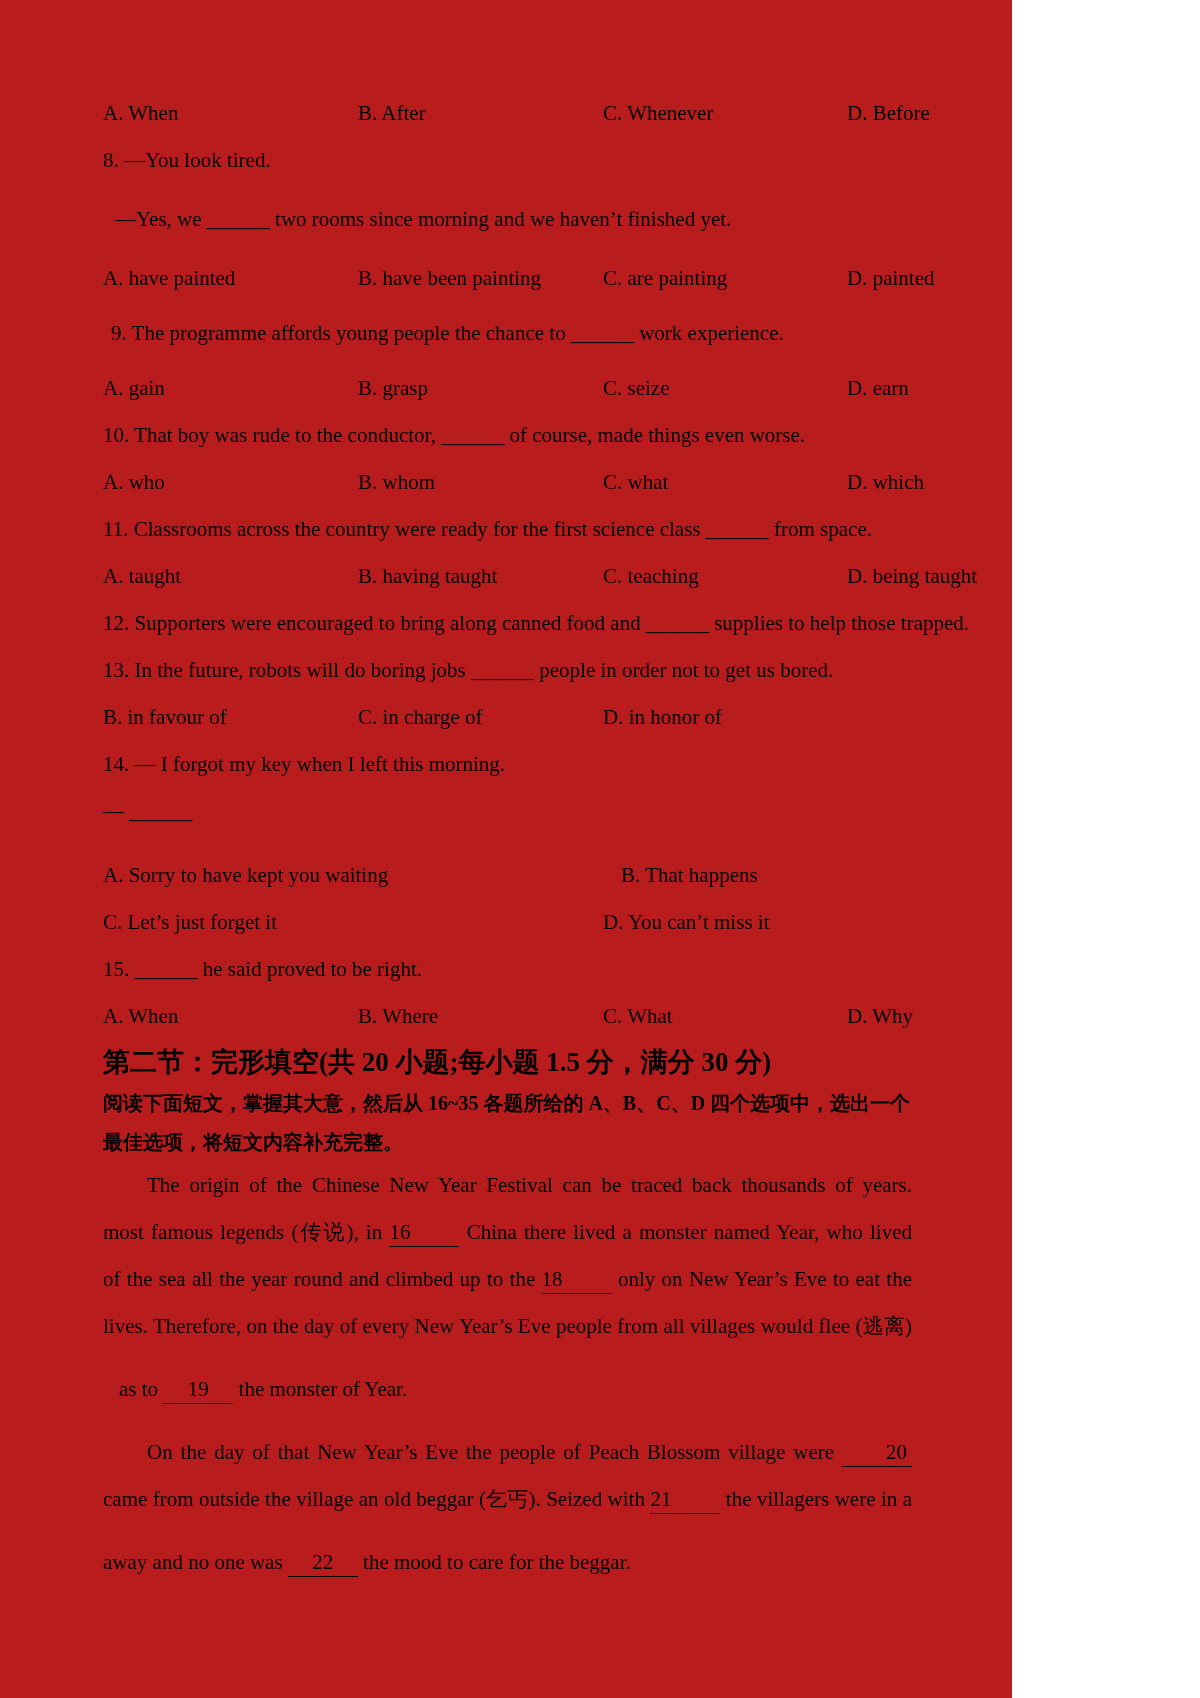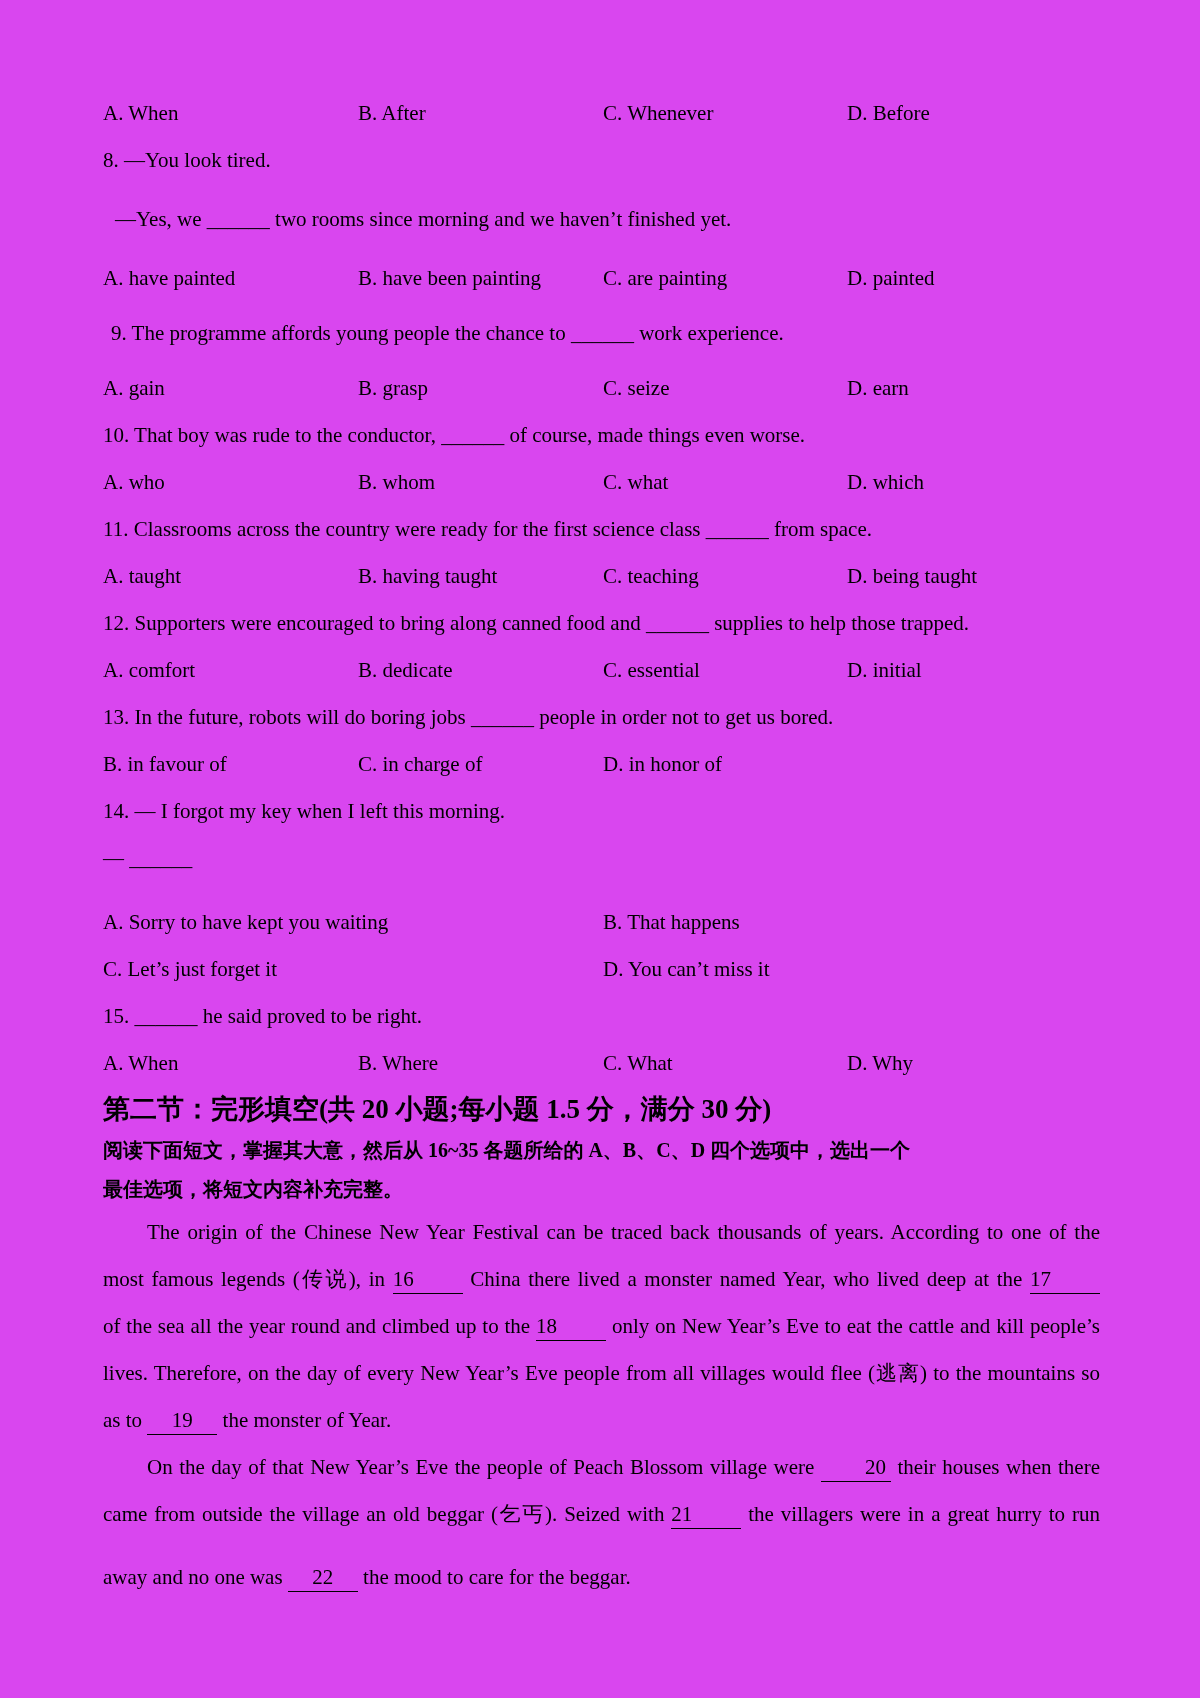--- a/index.html
+++ b/index.html
@@ -11,42 +11,42 @@
   body {
     width: 1200px;
     height: 1698px;
     overflow: hidden;
     color: #000;
     font-family: "Liberation Serif", "DejaVu Serif", serif;
     font-size: 21px;
   }
   .page {
     box-sizing: border-box;
-    width: 1200px;
+    width: 1012px;
     height: 1698px;
     padding: 90px 100px 0 103px;
-    background: #d946ef;
+    background: #b91c1c;
   }
   .line {
     line-height: 47px;
     height: 47px;
     white-space: nowrap;
   }
   
   .opts4 {
     display: grid;
     grid-template-columns: 255px 245px 244px 1fr;
   }
   
   .opts2 {
     display: grid;
     grid-template-columns: 500px 1fr;
   }
   .opt { white-space: nowrap; }
-  .gap-lg { margin-top: 17px; }
+  .gap-lg { margin-top: 17px; gap: 18px; }
   
   .sec-heading {
     font-weight: bold;
     font-size: 27px;
     line-height: 44px;
     height: 44px;
     white-space: nowrap;
   }
   .sec-instr {
     font-weight: bold;
@@ -125,26 +125,20 @@
     <div class="line opts4">
       <span class="opt">A. taught</span>
       <span class="opt">B. having taught</span>
       <span class="opt">C. teaching</span>
       <span class="opt">D. being taught</span>
     </div>
   </div>
 
   <div>
     <p class="line" style="margin:0">12. Supporters were encouraged to bring along canned food and ______ supplies to help those trapped.</p>
-    <div class="line opts4">
-      <span class="opt">A. comfort</span>
-      <span class="opt">B. dedicate</span>
-      <span class="opt">C. essential</span>
-      <span class="opt">D. initial</span>
-    </div>
   </div>
 
   <div>
     <p class="line" style="margin:0">13. In the future, robots will do boring jobs ______ people in order not to get us bored.</p>
     <div class="line opts4">
       <span class="opt">B. in favour of</span>
       <span class="opt">C. in charge of</span>
       <span class="opt">D. in honor of</span>
     </div>
   </div>
@@ -176,21 +170,21 @@
     <h2 class="sec-heading" style="margin:0">第二节：完形填空(共 20 小题;每小题 1.5 分，满分 30 分)</h2>
     <p class="sec-instr" style="margin:0">阅读下面短文，掌握其大意，然后从 16~35 各题所给的 A、B、C、D 四个选项中，选出一个</p>
     <p class="sec-instr" style="margin:0">最佳选项，将短文内容补充完整。</p>
 
     <div>
 
       <p class="passage-line jline indent" style="margin:0">The origin of the Chinese New Year Festival can be traced back thousands of years. According to one of the</p>
       <p class="passage-line jline" style="margin:0">most famous legends (传说), in <span class="blank">16</span> China there lived a monster named Year, who lived deep at the <span class="blank">17</span></p>
       <p class="passage-line jline" style="margin:0">of the sea all the year round and climbed up to the <span class="blank">18</span> only on New Year’s Eve to eat the cattle and kill people’s</p>
       <p class="passage-line jline" style="margin:0">lives. Therefore, on the day of every New Year’s Eve people from all villages would flee (逃离) to the mountains so</p>
-      <p class="passage-line" style="margin:0">as to <span class="blank">19</span> the monster of Year.</p>
+      <p class="passage-line" style="margin:16px">as to <span class="blank">19</span> the monster of Year.</p>
 
       <p class="passage-line jline indent" style="margin:0">On the day of that New Year’s Eve the people of Peach Blossom village were <span class="blank">20</span> their houses when there</p>
       <p class="passage-line jline" style="margin:0">came from outside the village an old beggar (乞丐). Seized with <span class="blank">21</span> the villagers were in a great hurry to run</p>
       <p class="passage-line" style="margin:0; margin-top:16px">away and no one was <span class="blank">22</span> the mood to care for the beggar.</p>
     </div>
   </div>
 
 </div>
 
 </body></html>

